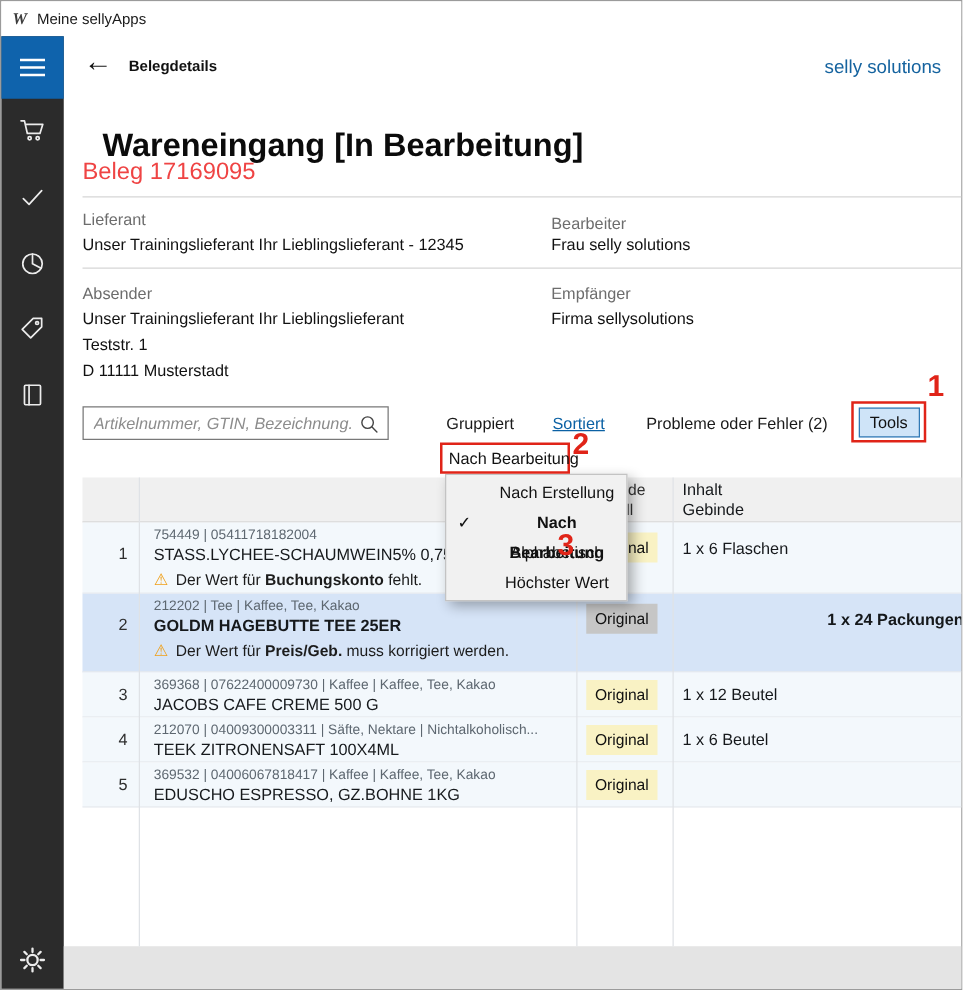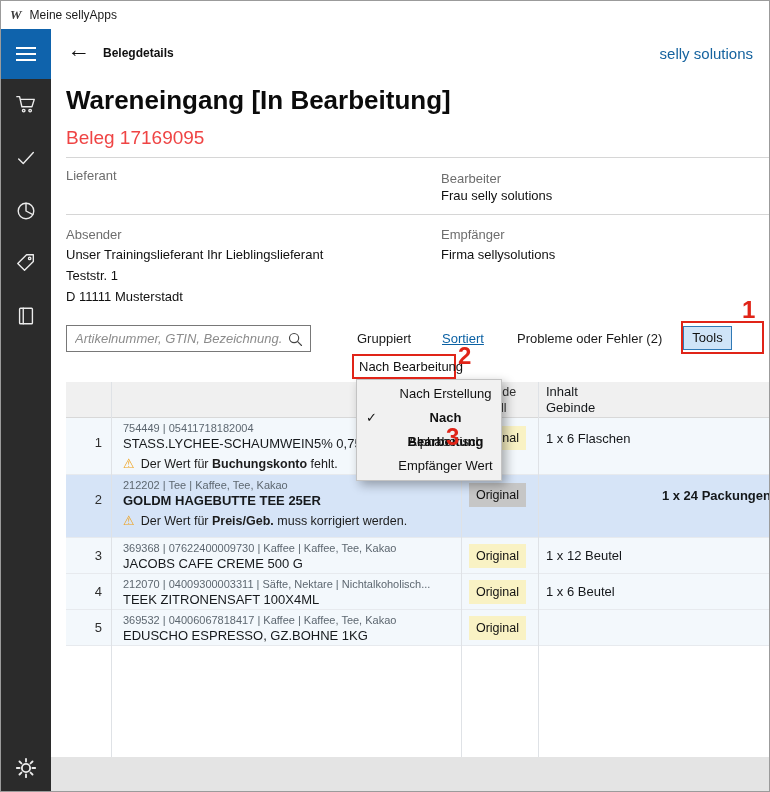--- a/index.html
+++ b/index.html
@@ -18,39 +18,39 @@
             display:flex;flex-direction:column;justify-content:center;align-items:center;gap:4px;}
   .menu-btn .hline{width:20px;height:2px;background:#fff;display:block;}
   .side-btn{position:absolute;left:0;width:50px;height:38px;display:flex;align-items:center;justify-content:center;cursor:pointer;}
   .side-btn svg{stroke:#ececec;fill:none;stroke-width:1.5;stroke-linecap:round;stroke-linejoin:round;}
 
   
   .back{position:absolute;left:66px;top:37px;font-size:23px;color:#111;line-height:1;cursor:pointer;}
   .pg-title{position:absolute;left:102px;top:45px;font-size:12px;font-weight:700;color:#111;}
   .brand{position:absolute;right:16px;top:44px;font-size:15px;color:#15639f;cursor:pointer;}
 
-  .doc-title{position:absolute;left:65px;top:84px;margin:0;font-size:26px;font-weight:600;color:#0b0b0b;}
+  .doc-title{position:absolute;left:65px;top:84px;margin:16px;font-size:26px;font-weight:600;color:#0b0b0b;}
   .doc-sub{position:absolute;left:65px;top:126px;font-size:19px;color:#ef4444;}
   .hr{position:absolute;left:65px;width:705px;height:1px;background:#d6d6d6;}
 
   .flabel{position:absolute;font-size:13px;color:#6d6d6d;}
   .fvalue{position:absolute;font-size:13px;color:#111;}
 
   
   .searchbox{position:absolute;left:65px;top:324px;width:245px;height:27px;border:1px solid #787878;background:#fff;box-sizing:border-box;}
   .searchbox input{position:absolute;left:0;top:0;width:100%;height:100%;border:none;outline:none;background:transparent;
                    padding:0 28px 0 8px;font:13px "Liberation Sans","DejaVu Sans",sans-serif;color:#222;box-sizing:border-box;}
   .searchbox input::placeholder{font-style:italic;color:#8c8c8c;}
   .searchbox svg{position:absolute;right:6px;top:5px;stroke:#444;fill:none;stroke-width:1.6;stroke-linecap:round;}
 
   .tb-link{position:absolute;top:330px;font-size:13px;color:#1a1a1a;cursor:pointer;white-space:nowrap;}
   .tb-link--active{color:#0b61a4;text-decoration:underline;}
 
   .anno-box{position:absolute;border:2px solid #e02418;box-sizing:border-box;display:flex;align-items:center;z-index:60;}
-  #annoTools{left:680px;top:320px;width:83px;height:33px;}
+  #annoTools{left:680px;top:320px;width:60px;height:33px;justify-content:center;}
   .tools-btn{width:49px;height:24px;background:#cfe4f8;border:1px solid #3079b5;color:#111;cursor:pointer;padding:0;
              font:13px "Liberation Sans","DejaVu Sans",sans-serif;}
   #annoSort{left:351px;top:353px;width:104px;height:25px;padding-left:5px;background:#fff;}
   .sort-current{font-size:13px;color:#111;cursor:pointer;white-space:nowrap;}
   .anno-num{position:absolute;color:#e02418;font-size:24px;font-weight:700;z-index:70;line-height:1;}
 
   
   .table{position:absolute;left:65px;top:381px;width:705px;height:375px;}
   .thead,.trow{display:grid;grid-template-columns:45px 350px 77px 233px;box-sizing:border-box;}
   .thead{height:36px;background:#f0f0f0;font-size:12.5px;color:#333;border-bottom:1px solid #d8d8d8;}
@@ -150,20 +150,21 @@
 
   <span class="back">←</span>
   <span class="pg-title">Belegdetails</span>
   <span class="brand">selly solutions</span>
 
   <h1 class="doc-title">Wareneingang [In Bearbeitung]</h1>
   <div class="doc-sub">Beleg 17169095</div>
   <div class="hr" style="top:156px"></div>
 
   <span class="flabel" style="left:65px;top:167px">Lieferant</span>
+  <span class="fvalue" style="left:65px;top:187px">Unser Trainingslieferant Ihr Lieblingslieferant - 12345</span>
   <span class="flabel" style="left:440px;top:170px">Bearbeiter</span>
   <span class="fvalue" style="left:440px;top:187px">Frau selly solutions</span>
 
   <div class="hr" style="top:213px"></div>
 
   <span class="flabel" style="left:65px;top:226px">Absender</span>
   <span class="fvalue" style="left:65px;top:246px">Unser Trainingslieferant Ihr Lieblingslieferant</span>
   <span class="fvalue" style="left:65px;top:267px">Teststr. 1</span>
   <span class="fvalue" style="left:65px;top:288px">D 11111 Musterstadt</span>
   <span class="flabel" style="left:440px;top:226px">Empfänger</span>
@@ -269,19 +270,19 @@
       <span class="mi-label">Nach Erstellung</span>
     </div>
     <div class="menu-item menu-item--checked">
       <span class="mi-check">✓</span>
       <span class="mi-label">Nach Bearbeitung</span>
     </div>
     <div class="menu-item">
       <span class="mi-label">Alphabetisch</span>
     </div>
     <div class="menu-item">
-      <span class="mi-label">Empfänger Wert</span>
+      <span class="mi-label">Höchster Wert</span>
     </div>
   </div>
   <div class="anno-num" style="left:445px;top:424px">3</div>
 
   <div class="bottombar"></div>
 </div>
 
 </body></html>

